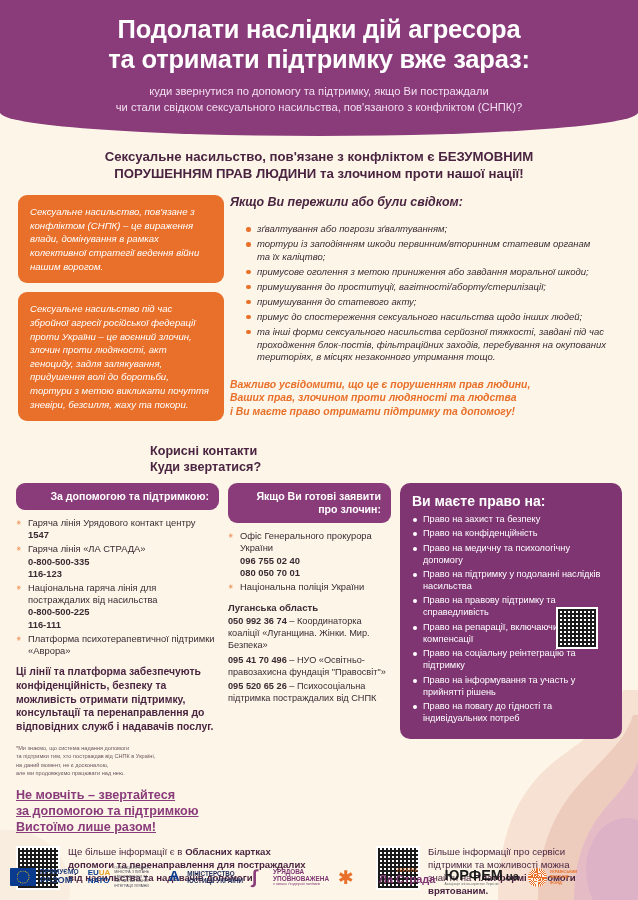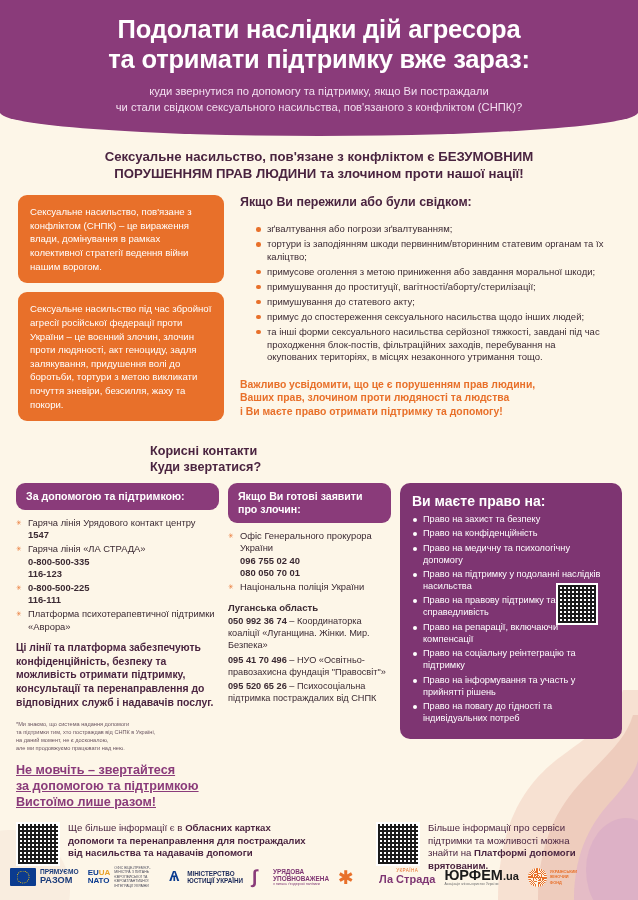--- a/index.html
+++ b/index.html
@@ -52,22 +52,22 @@
     font-weight:bold;
     color:#4a2440;
     position:relative;z-index:3;
   }
   .statement span{display:block;}
 
   
   .body-cols{
     display:flex;
     margin:12px 18px 0;
-    gap:16px;
-    position:relative;z-index:3;
+    gap:6px;
+    position:relative;z-index:3;font-style:italic;
   }
   .col-left{width:206px;flex:none;}
   .col-right{flex:1;}
 
   .orange-card{
     background:#e8702a;
     color:#ffffff;
     border-radius:9px;
     padding:10px 12px;
     font-size:9.6px;
@@ -105,21 +105,21 @@
   .contact-cols{
     display:flex;margin:0 16px;gap:9px;align-items:flex-start;
     position:relative;z-index:3;
   }
   .cc1{width:203px;flex:none;}
   .cc2{width:163px;flex:none;}
   .cc3{flex:1;}
 
   .pill{
     background:#8a3b7a;color:#fff;border-radius:9px;
-    padding:7px 10px;text-align:left;
+    padding:7px 10px;text-align:right;
     font-size:10.6px;font-weight:bold;line-height:1.25;
   }
   .pill span{display:block;}
 
   .list-block{margin-top:7px;}
   ul.star{margin:0;padding:0;list-style:none;}
   ul.star li{
     position:relative;padding-left:12px;margin-bottom:2px;
     font-size:9.4px;line-height:1.3;color:#3b2a33;
   }
@@ -302,20 +302,21 @@
           <li>
             <span>Гаряча лінія Урядового контакт центру</span>
             <span class="num">1547</span>
           </li>
           <li>
             <span>Гаряча лінія «ЛА СТРАДА»</span>
             <span class="num">0-800-500-335</span>
             <span class="num">116-123</span>
           </li>
           <li>
+            <span>Національна гаряча лінія для постраждалих від насильства</span>
             <span class="num">0-800-500-225</span>
             <span class="num">116-111</span>
           </li>
           <li>
             <span>Платформа психотерапевтичної підтримки «Аврора»</span>
           </li>
         </ul>
         <div class="qr-wrap" style="position:absolute;right:24px;margin-top:-52px;">
           <div class="qr" style="width:38px;height:38px;"></div>
         </div>

